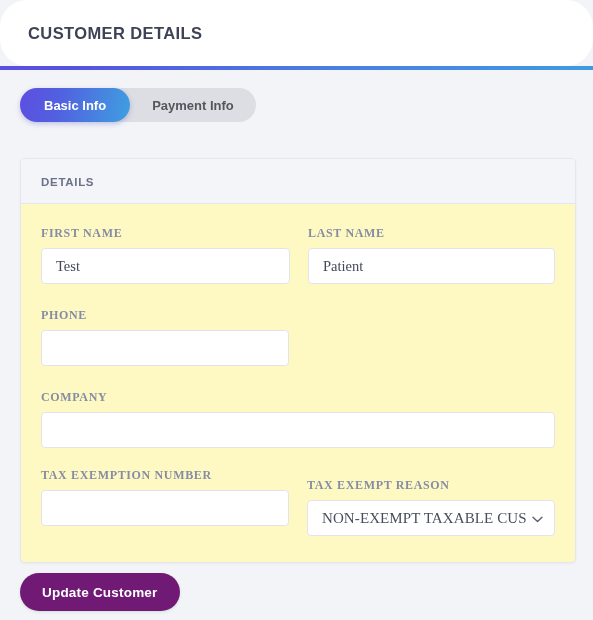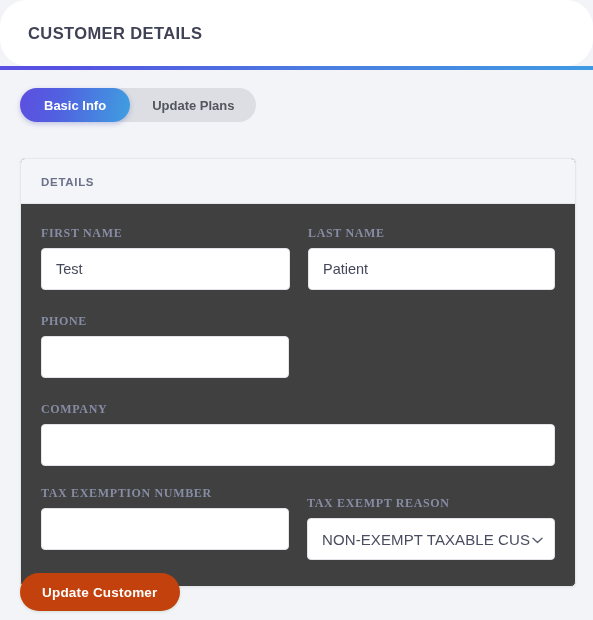--- a/index.html
+++ b/index.html
@@ -71,21 +71,21 @@
     box-shadow: 0 2px 5px rgba(70,80,170,0.30);
     padding: 0 24px;
   }
 
   
   #details-panel {
     position: absolute;
     left: 20px;
     top: 158px;
     width: 556px;
-    background: #404040;
+    background: #fef9c3;
     border: 1px solid #e6e7ec;
     border-radius: 5px;
     box-shadow: 0 1px 3px rgba(60,64,90,0.05);
     box-sizing: border-box;
   }
   #details-panel-header {
     background: #f4f5f8;
     border-bottom: 1px solid #e6e7ec;
     border-radius: 4px 4px 0 0;
     padding: 13px 0 13px 20px;
@@ -119,29 +119,29 @@
     font-weight: bold;
     letter-spacing: 0.65px;
     color: #868ca3;
     margin-bottom: 7px;
     text-transform: uppercase;
     font-family: Liberation Serif, serif;
   }
   .field-input {
     box-sizing: border-box;
     width: 100%;
-    height: 42px;
+    height: 36px;
     border: 1px solid #e2e4ea;
     border-radius: 4px;
     background: #ffffff;
     font-size: 14.5px;
     color: #44485a;
     padding: 0 14px;
     outline: none;
-    font-family: Liberation Sans, sans-serif;
+    font-family: Liberation Serif, serif;
   }
   .field-input::placeholder { color: #b9bdcb; }
 
   .required-badge {
     position: absolute;
     right: 0px;
     top: -12px;
     width: 18px;
     height: 22px;
     background: #eceef4;
@@ -180,21 +180,21 @@
   .spacer-24 { height: 24px; }
   .spacer-30 { height: 30px; }
   .offset-up { margin-top: -10px; }
 
   
   #update-customer-button {
     position: absolute;
     left: 20px;
     top: 573px;
     border: none;
-    background: #c2410c;
+    background: #701a75;
     color: #ffffff;
     font-size: 13.5px;
     font-weight: bold;
     letter-spacing: 0.2px;
     border-radius: 20px;
     height: 38px;
     padding: 12px 22px;
     cursor: pointer;
     font-family: "Liberation Sans", sans-serif;
     box-shadow: 0 1px 3px rgba(60,120,60,0.18);
@@ -207,21 +207,21 @@
   <div id="page-title">CUSTOMER DETAILS</div>
 </div>
 <div id="header-accent-bar"></div>
 
 <div id="tab-bar-wrap">
   <div id="tab-bar">
     <div class="tab active">
       <span>Basic Info</span>
     </div>
     <div class="tab">
-      <span>Update Plans</span>
+      <span>Payment Info</span>
     </div>
   </div>
 </div>
 
 <div id="details-panel">
 
   <div id="details-panel-header">
     <span id="details-panel-header-title">DETAILS</span>
   </div>
 

